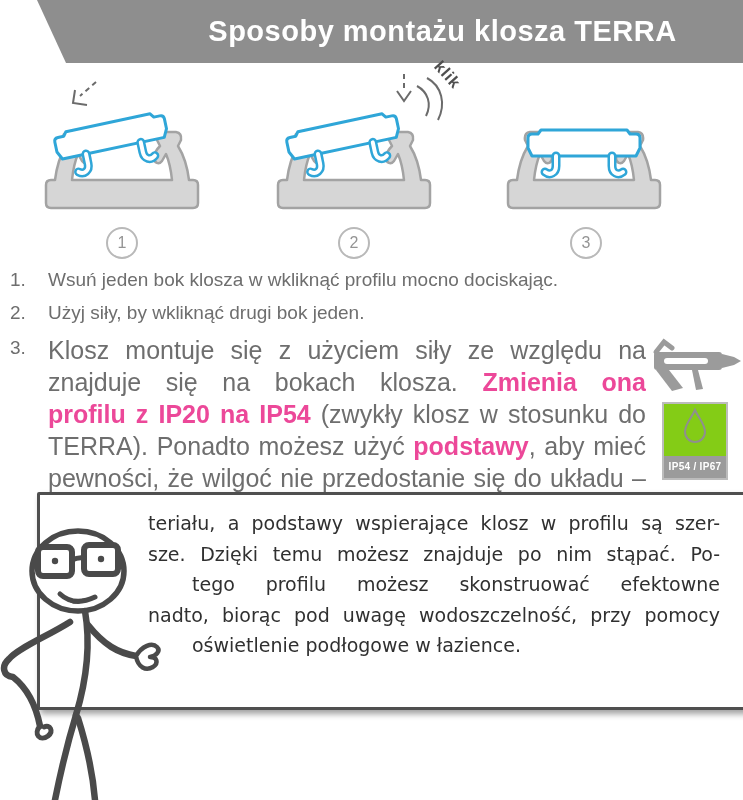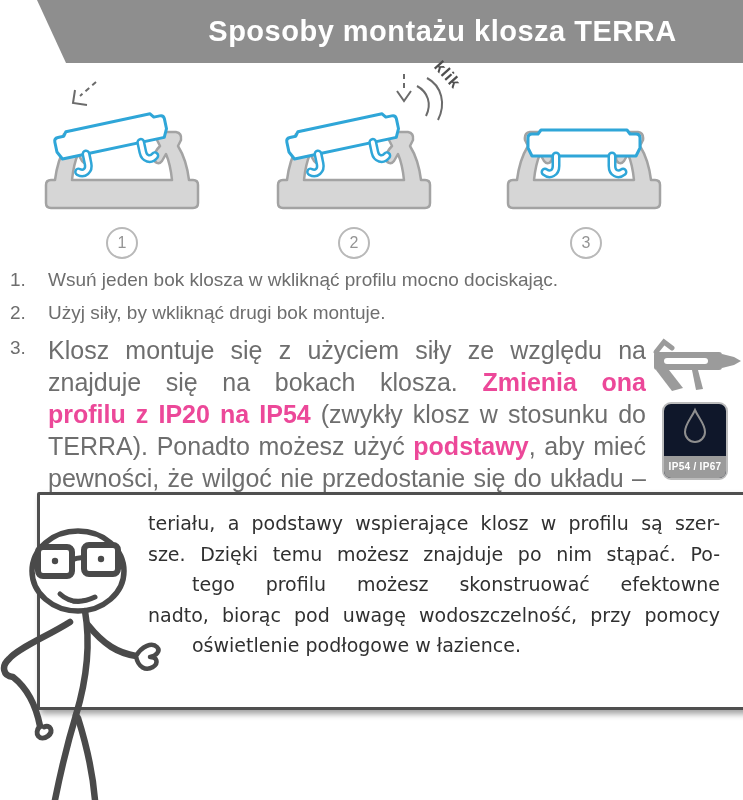--- a/index.html
+++ b/index.html
@@ -25,21 +25,21 @@
   .li-num{position:absolute;left:10px;color:#6e6e6e;font-size:19px;line-height:24px;}
   .li-text{position:absolute;left:48px;color:#6e6e6e;font-size:19px;line-height:24px;white-space:nowrap;}
   .item3{position:absolute;left:48px;top:334px;width:598px;color:#6e6e6e;font-size:25px;}
   .item3 .ln{height:32px;line-height:32px;text-align:justify;text-align-last:justify;overflow:hidden;}
   .item3 .ln.last{text-align-last:left;}
   .item3 .b{font-weight:700;color:#ec4899;}
 
   
   .gun{position:absolute;left:650px;top:336px;}
   .badge{position:absolute;left:662px;top:402px;width:66px;height:78px;border:2px solid #bcbcbc;
-         border-radius:9px;box-sizing:border-box;background:#0f172a;overflow:hidden;}
+         border-radius:0;box-sizing:border-box;background:#84cc16;overflow:hidden;}
   .badge-strip{position:absolute;left:0;bottom:0;width:100%;height:22px;background:#9b9b9b;
          color:#fff;font-size:10px;font-weight:700;text-align:center;line-height:22px;letter-spacing:.3px;}
 
   
   .speech-box{position:absolute;left:37px;top:492px;right:-8px;height:218px;background:#fff;
          border:3px solid #4f4f4f;border-radius:2px;box-sizing:border-box;
          box-shadow:3px 4px 6px rgba(0,0,0,.38);}
   .bubble{position:absolute;left:108px;top:13px;right:28px;color:#303030;
          font-family:"DejaVu Sans",sans-serif;font-size:19px;}
   .bubble .bl{height:30.5px;line-height:30.5px;text-align:justify;text-align-last:justify;overflow:hidden;}
@@ -113,21 +113,21 @@
   <div class="klik">klik</div>
 
   <div class="step-circle" style="left:106px">1</div>
   <div class="step-circle" style="left:338px">2</div>
   <div class="step-circle" style="left:570px">3</div>
 
   <div class="li-num" style="top:268px">1.</div>
   <div class="li-text" style="top:268px">Wsuń jeden bok klosza w wkliknąć profilu mocno dociskając.</div>
 
   <div class="li-num" style="top:301px">2.</div>
-  <div class="li-text" style="top:301px">Użyj siły, by wkliknąć drugi bok montuje.</div>
+  <div class="li-text" style="top:301px">Użyj siły, by wkliknąć drugi bok jeden.</div>
 
   <div class="li-num" style="top:336px">3.</div>
   <div class="item3">
     <div class="ln"><span>Klosz montuje się z użyciem siły ze względu na uszczelkę, która</span></div>
     <div class="ln"><span>znajduje się na bokach klosza. </span><span class="b">Zmienia ona wodoszczelność</span></div>
     <div class="ln"><span class="b">profilu z IP20 na IP54</span><span> (zwykły klosz w stosunku do klosza</span></div>
     <div class="ln"><span>TERRA). Ponadto możesz użyć </span><span class="b">podstawy</span><span>, aby mieć 100%</span></div>
     <div class="ln last"><span>pewności, że wilgoć nie przedostanie się do układu – </span><span class="b">IP67</span><span>.</span></div>
   </div>
 

